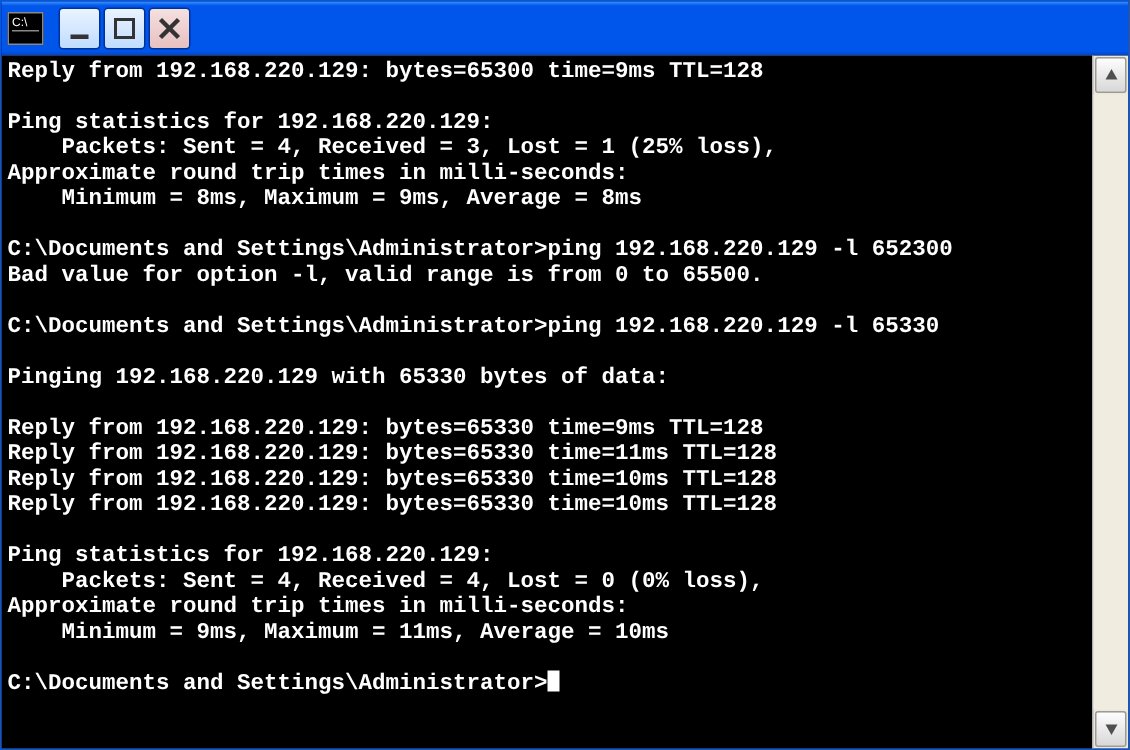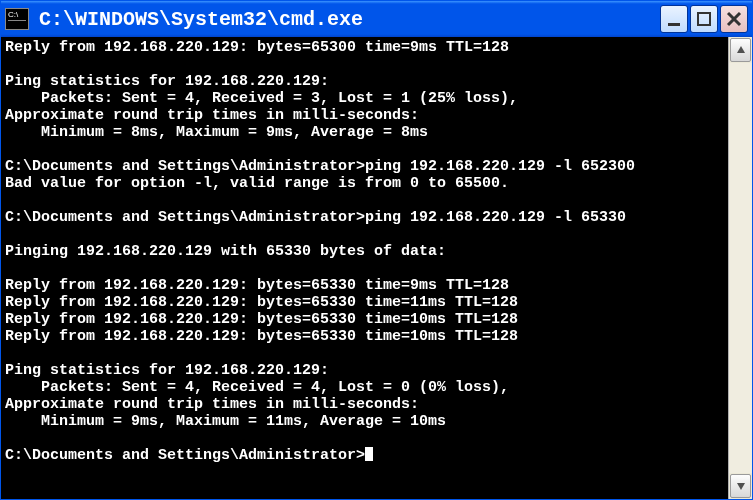--- a/index.html
+++ b/index.html
@@ -45,21 +45,20 @@
     .cursor { display:inline-block; width:8px; height:14px; background:#fff; vertical-align: -2px; }
   </style>
 </head>
 <body>
 
 <div class="window">
   <div class="titlebar">
     <div class="titlebar-icon">
       <div class="titlebar-icon-top">C:\</div>
     </div>
-    <div class="title-text">C:\WINDOWS\System32\cmd.exe</div>
     <div class="win-buttons">
       <div class="win-btn">
         <svg width="16" height="16">
             <rect x="2" y="12" width="12" height="3" fill="#333"></rect>
           </svg>
       </div>
       <div class="win-btn">
         <svg width="16" height="16">
             <rect x="2" y="2" width="12" height="12" fill="none" stroke="#333" stroke-width="2"></rect>
           </svg>

